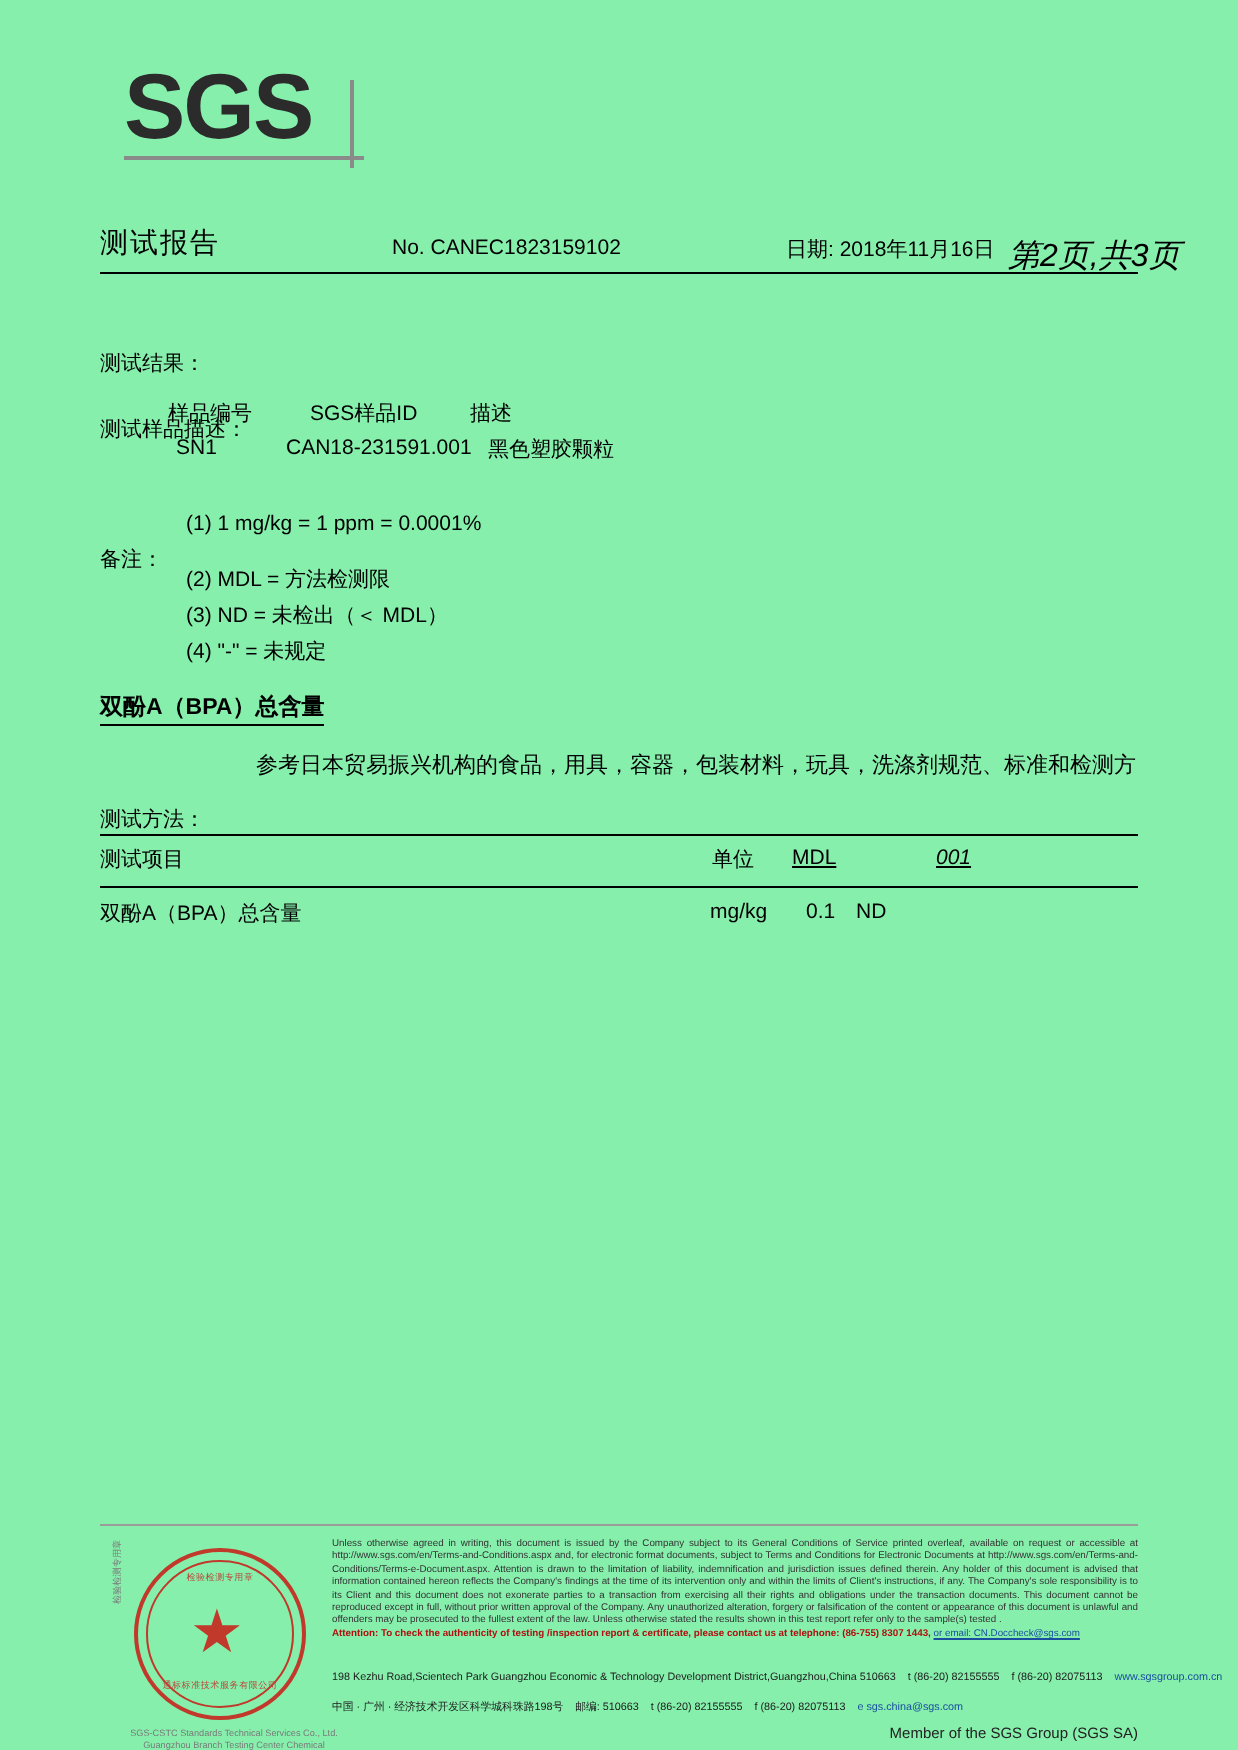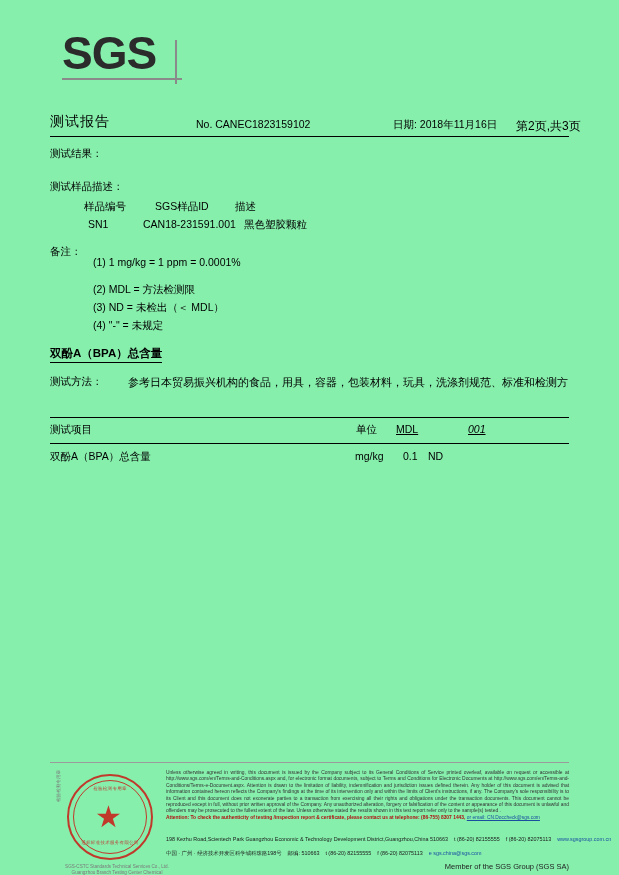--- a/index.html
+++ b/index.html
@@ -67,40 +67,42 @@
   }
   .report-date {
     position: absolute;
     left: 393px;
     top: 118px;
     font-size: 10.5px;
     color: #000;
   }
   .report-page {
     position: absolute;
-    left: 516px;
+    left: 504px;
     top: 118px;
-    font-size: 12px;
-    color: #000;
+    font-size: 16px;
+    color: #000;
+    font-style: italic;
   }
   .hr-top {
     position: absolute;
     left: 50px;
     top: 136px;
     width: 519px;
     height: 1px;
     background: #000;
   }
 
   
   .lbl {
     position: absolute;
     font-size: 10.5px;
     color: #000;
     white-space: nowrap;
+    margin-top: 28px;
   }
   .results-label { left: 50px; top: 147px; }
   .sample-desc-label { left: 50px; top: 180px; }
 
   .tbl-hdr {
     position: absolute;
     font-size: 10.5px;
     color: #000;
     font-weight: normal;
     white-space: nowrap;

